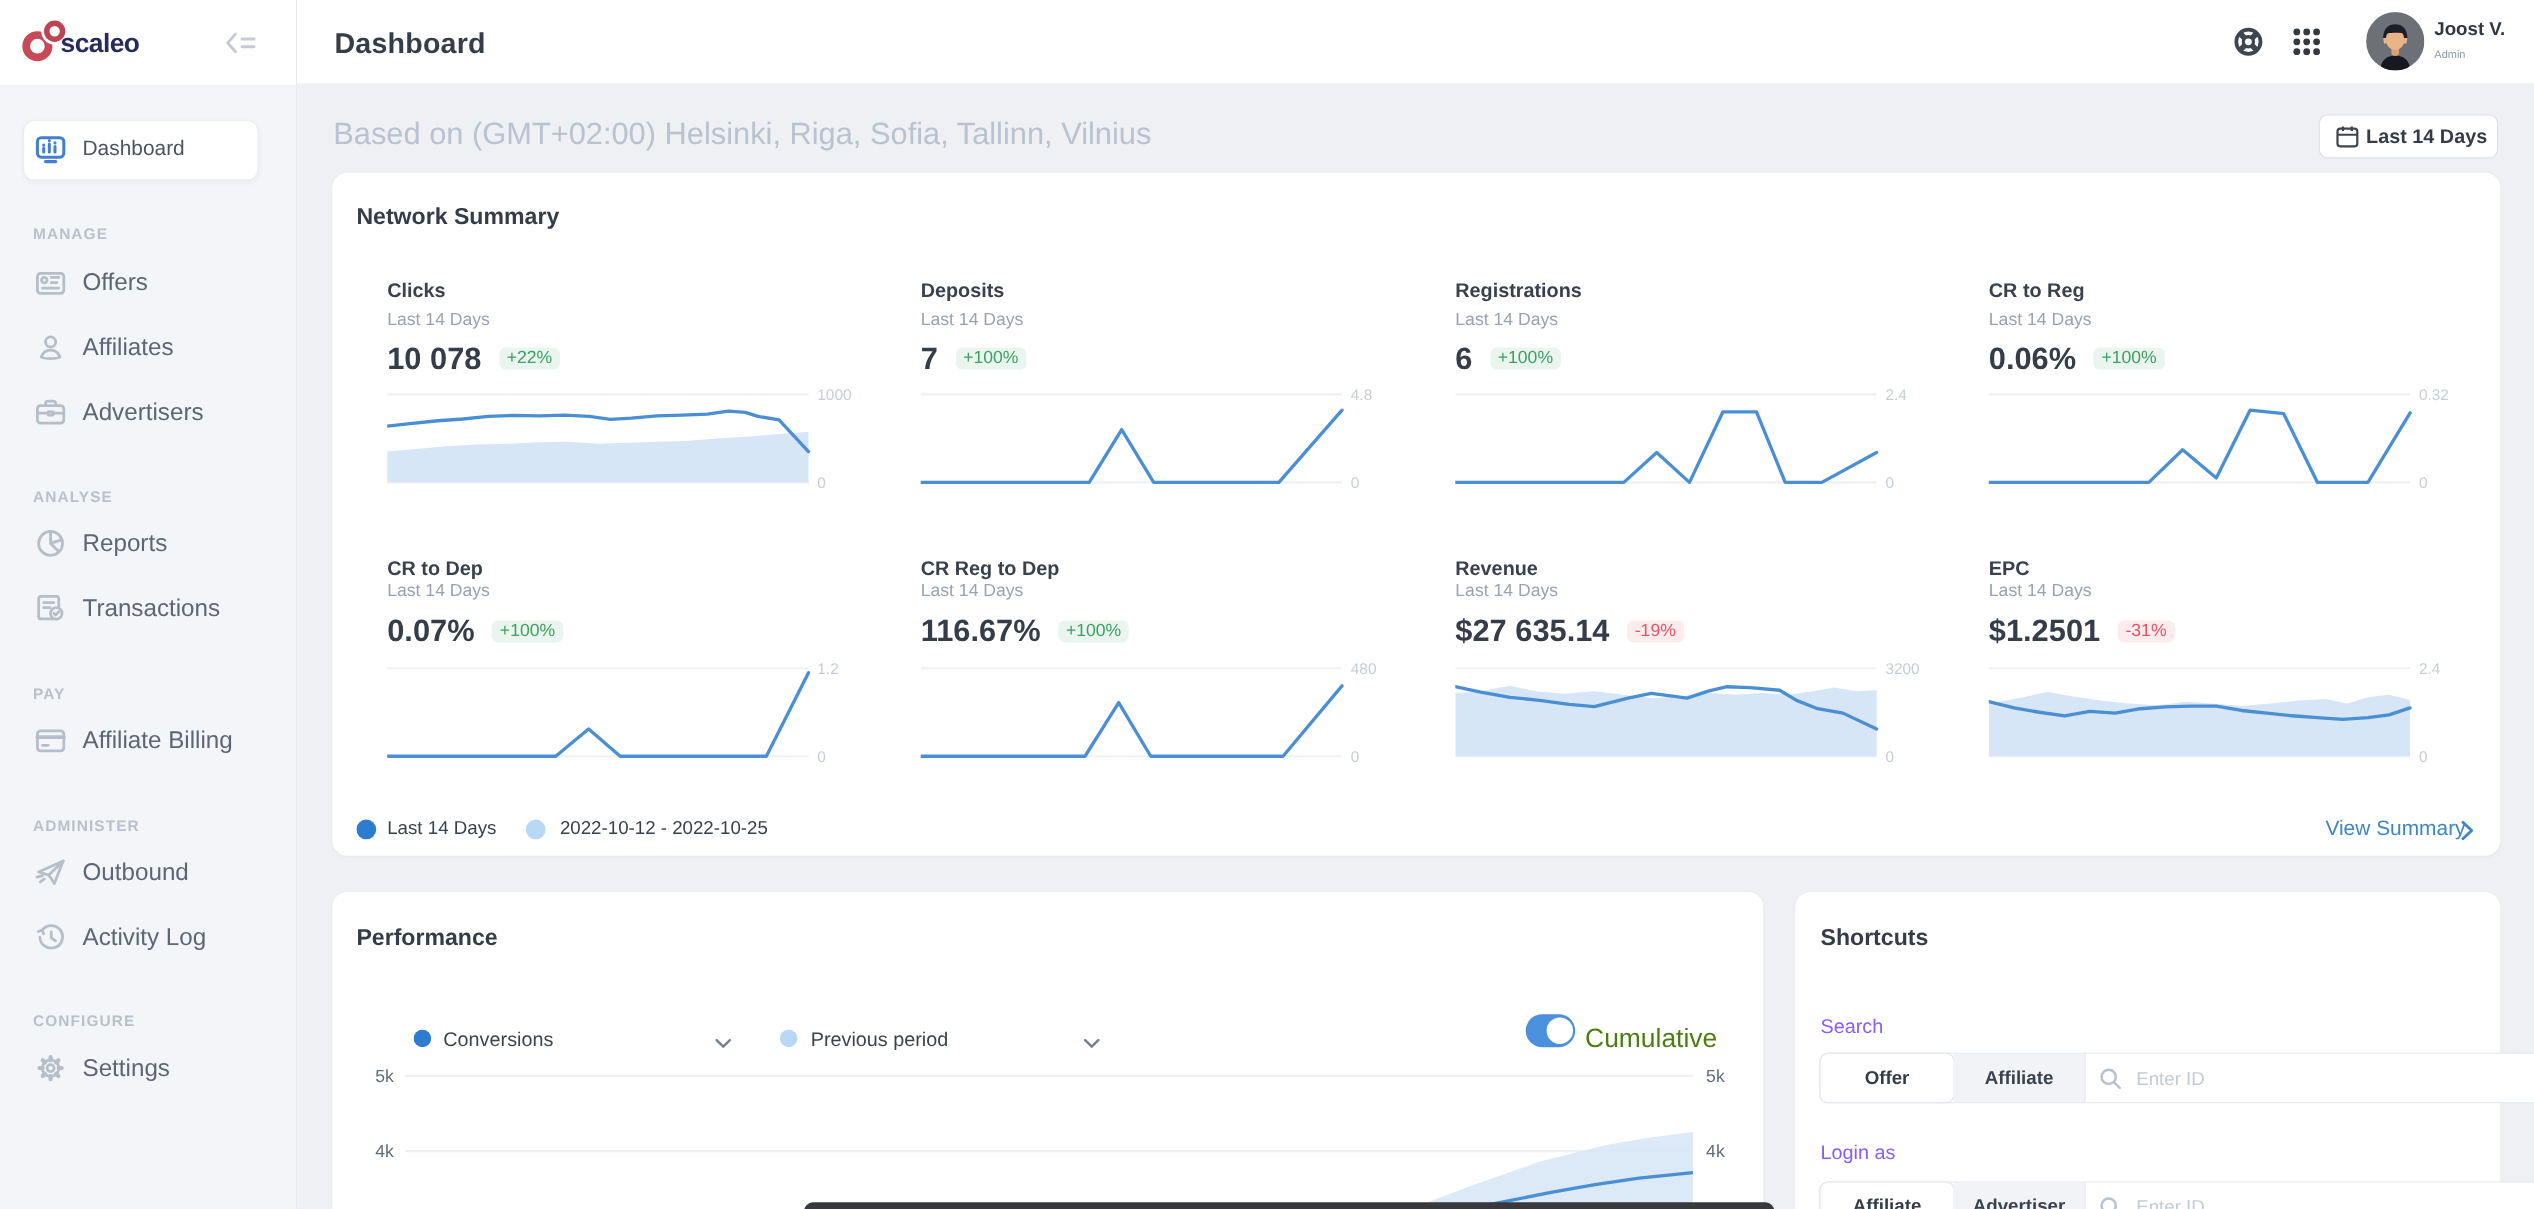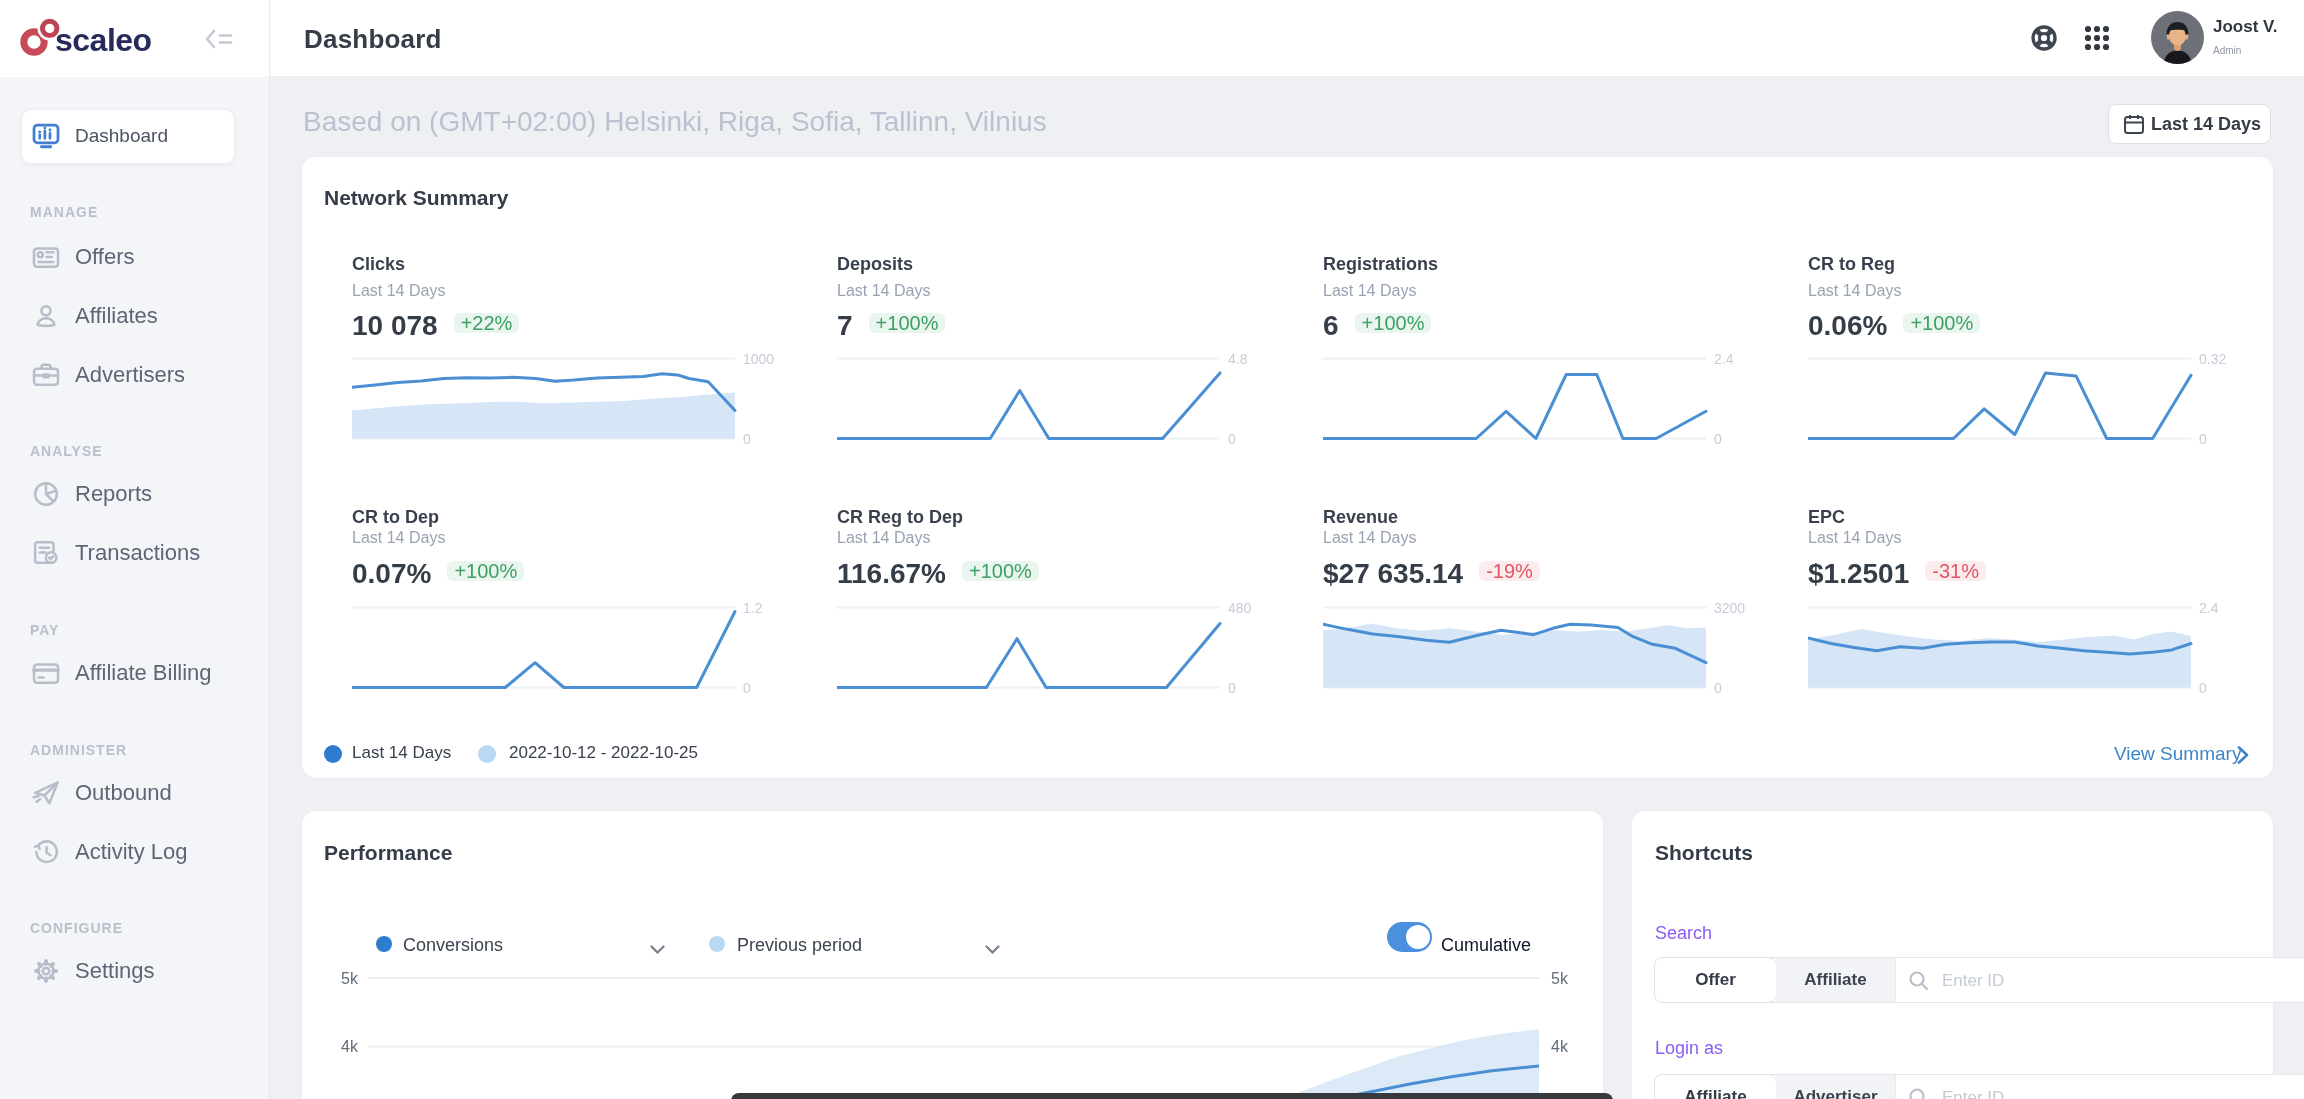--- a/index.html
+++ b/index.html
@@ -1,33 +1,33 @@
 <!DOCTYPE html>
 <html><head><meta charset="utf-8"><style>
 * { margin:0; padding:0; box-sizing:border-box; }
 html,body { width:2304px; height:1099px; overflow:hidden; font-family:"Liberation Sans",sans-serif; background:#eef0f4; position:relative; }
 .abs { position:absolute; }
 #sidebar { position:absolute; left:0; top:0; width:270px; height:1099px; background:#f4f5f8; border-right:1px solid #e7eaee; }
 #logoarea { position:absolute; left:0; top:0; width:269px; height:77px; background:#fff; }
-#logotext { position:absolute; left:55px; top:15px; font-size:32px; font-weight:bold; color:#262b59; letter-spacing:-0.5px; line-height:50px; }
+#logotext { position:absolute; left:55px; top:15px; font-size:24px; font-weight:bold; color:#262b59; letter-spacing:-0.5px; line-height:50px; }
 #topbar { position:absolute; left:270px; top:0; width:2034px; height:77px; background:#fff; border-bottom:1px solid #eaecf0; }
 #pagetitle { position:absolute; left:304px; top:21px; font-size:26px; font-weight:bold; color:#353d49; letter-spacing:.2px; line-height:36px; }
 .activeitem { position:absolute; left:21px; top:109px; width:214px; height:55px; background:#fff; border:1px solid #eaedf1; border-radius:10px; box-shadow:0 2px 5px rgba(40,50,70,.05); }
 .mi { position:absolute; left:75px; font-size:22px; color:#5d6674; line-height:30px; height:30px; }
 .sec { position:absolute; left:30px; font-size:14px; font-weight:bold; color:#b9c0cc; letter-spacing:1px; line-height:22px; }
 #dashtext { position:absolute; left:75px; top:121px; font-size:19px; color:#4b5462; line-height:30px; }
 .card { position:absolute; background:#fff; border-radius:14px; box-shadow:0 1px 3px rgba(20,30,50,.04); }
 .cardtitle { position:absolute; font-size:21px; font-weight:bold; color:#343c48; line-height:30px; }
 #basedon { position:absolute; left:303px; top:105px; font-size:28px; color:#b9c2cf; line-height:34px; }
 #datebtn { position:absolute; left:2108px; top:104px; width:163px; height:40px; background:#fff; border:1px solid #dbe0e7; border-radius:8px; white-space:nowrap; }
 #datebtn span { position:absolute; left:42px; top:0; font-size:18px; font-weight:bold; color:#343c48; line-height:38px; }
 .stat-title { position:absolute; font-size:18px; font-weight:bold; color:#39414e; line-height:24px; }
 .stat-sub { position:absolute; font-size:16px; color:#98a2b2; line-height:22px; }
 .stat-num { position:absolute; font-size:28px; font-weight:bold; color:#353d49; line-height:34px; }
-.badge-g,.badge-r { display:inline-block; font-size:20px; font-weight:normal; border-radius:6px; padding:0 7px; margin-left:16px; vertical-align:5px; line-height:20px; }
+.badge-g,.badge-r { display:inline-block; font-size:16px; font-weight:normal; border-radius:6px; padding:0 7px; margin-left:16px; vertical-align:5px; line-height:20px; }
 .badge-g { color:#3da163; background:#e9f5ee; }
 .badge-r { color:#e25563; background:#fdecee; }
 .leg-txt { position:absolute; font-size:17px; color:#39414e; line-height:22px; }
 #viewreport { position:absolute; left:2114px; top:742px; font-size:19px; color:#3e86c7; line-height:24px; }
 .sc-label { position:absolute; font-size:18px; color:#8b5cf6; line-height:24px; }
 .sc-group { position:absolute; left:1654px; width:707px; height:46px; background:#fff; border:1px solid #e2e6eb; border-radius:8px; }
 .sc-tab1 { position:absolute; left:-1px; top:-1px; width:123px; height:46px; background:#fff; border:1px solid #dfe3e9; border-radius:8px; text-align:center; line-height:44px; font-size:17px; font-weight:bold; color:#343c48; }
 .sc-tab2 { position:absolute; left:121px; top:0; width:120px; height:44px; background:#f1f3f6; border-right:1px solid #e7eaee; text-align:center; line-height:44px; font-size:17px; font-weight:bold; color:#3a424e; }
 .sc-ph { position:absolute; left:287px; top:11px; font-size:17px; color:#c3cbd6; line-height:24px; }
 .sc-si { position:absolute; left:252px; top:11px; }
@@ -280,21 +280,21 @@
     </svg></div>
 <svg class="abs" style="left:709px;top:936px" width="16" height="16" viewBox="0 0 16 16">
     <circle cx="8" cy="8" r="8" fill="#b9d8f4"></circle>
   </svg>
 <div class="abs" style="left:737px;top:933px;font-size:18px;color:#3b434f;line-height:24px">Previous period</div>
 <div class="abs" style="left:985px;top:940px"><svg width="15" height="9" viewBox="0 0 15 9" fill="none" stroke="#767f8c" stroke-width="2.2" stroke-linecap="round">
       <path d="M1.5 1.5L7.5 7.5l6-6"></path>
     </svg></div>
 <div class="abs" style="left:1387px;top:922px;width:45px;height:30px;background:#4a90dd;border-radius:15px"></div>
 <div class="abs" style="left:1406px;top:925px;width:24px;height:24px;background:#fff;border-radius:12px"></div>
-<div class="abs" style="left:1441px;top:933px;font-size:18px;color:#0f172a;line-height:24px">Cumulative</div>
+<div class="abs" style="left:1441px;top:933px;font-size:24px;color:#4d7c0f;line-height:24px">Cumulative</div>
 
 <div class="card" style="left:1632px;top:811px;width:641px;height:400px"></div>
 <div class="cardtitle" style="left:1655px;top:838px">Shortcuts</div>
 <div class="sc-label" style="left:1655px;top:921px">Search</div>
 <div class="sc-group" style="top:957px">
   <div class="sc-tab1">Offer</div>
     <div class="sc-tab2">Affiliate</div>
   <div class="sc-si"><svg width="24" height="24" viewBox="0 0 24 24" fill="none" stroke="#b9c1cc" stroke-width="2.2" stroke-linecap="round">
         <circle cx="10" cy="10" r="6.5"></circle>
         <path d="M15 15l5 5"></path>

